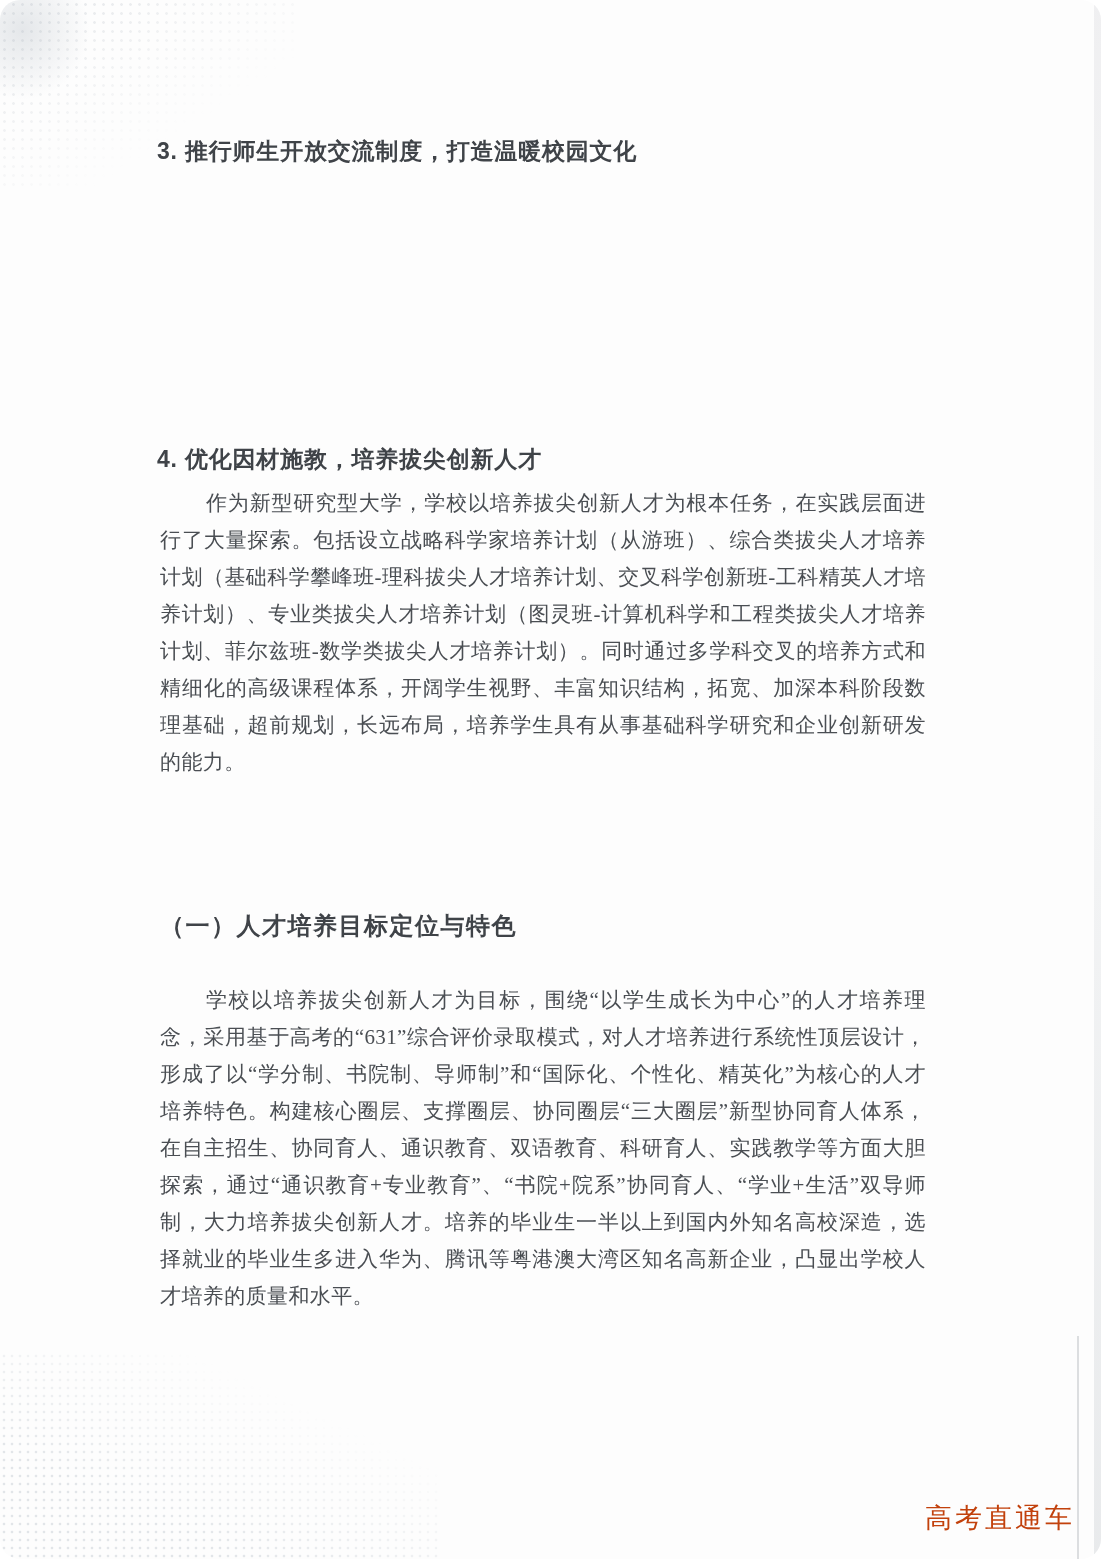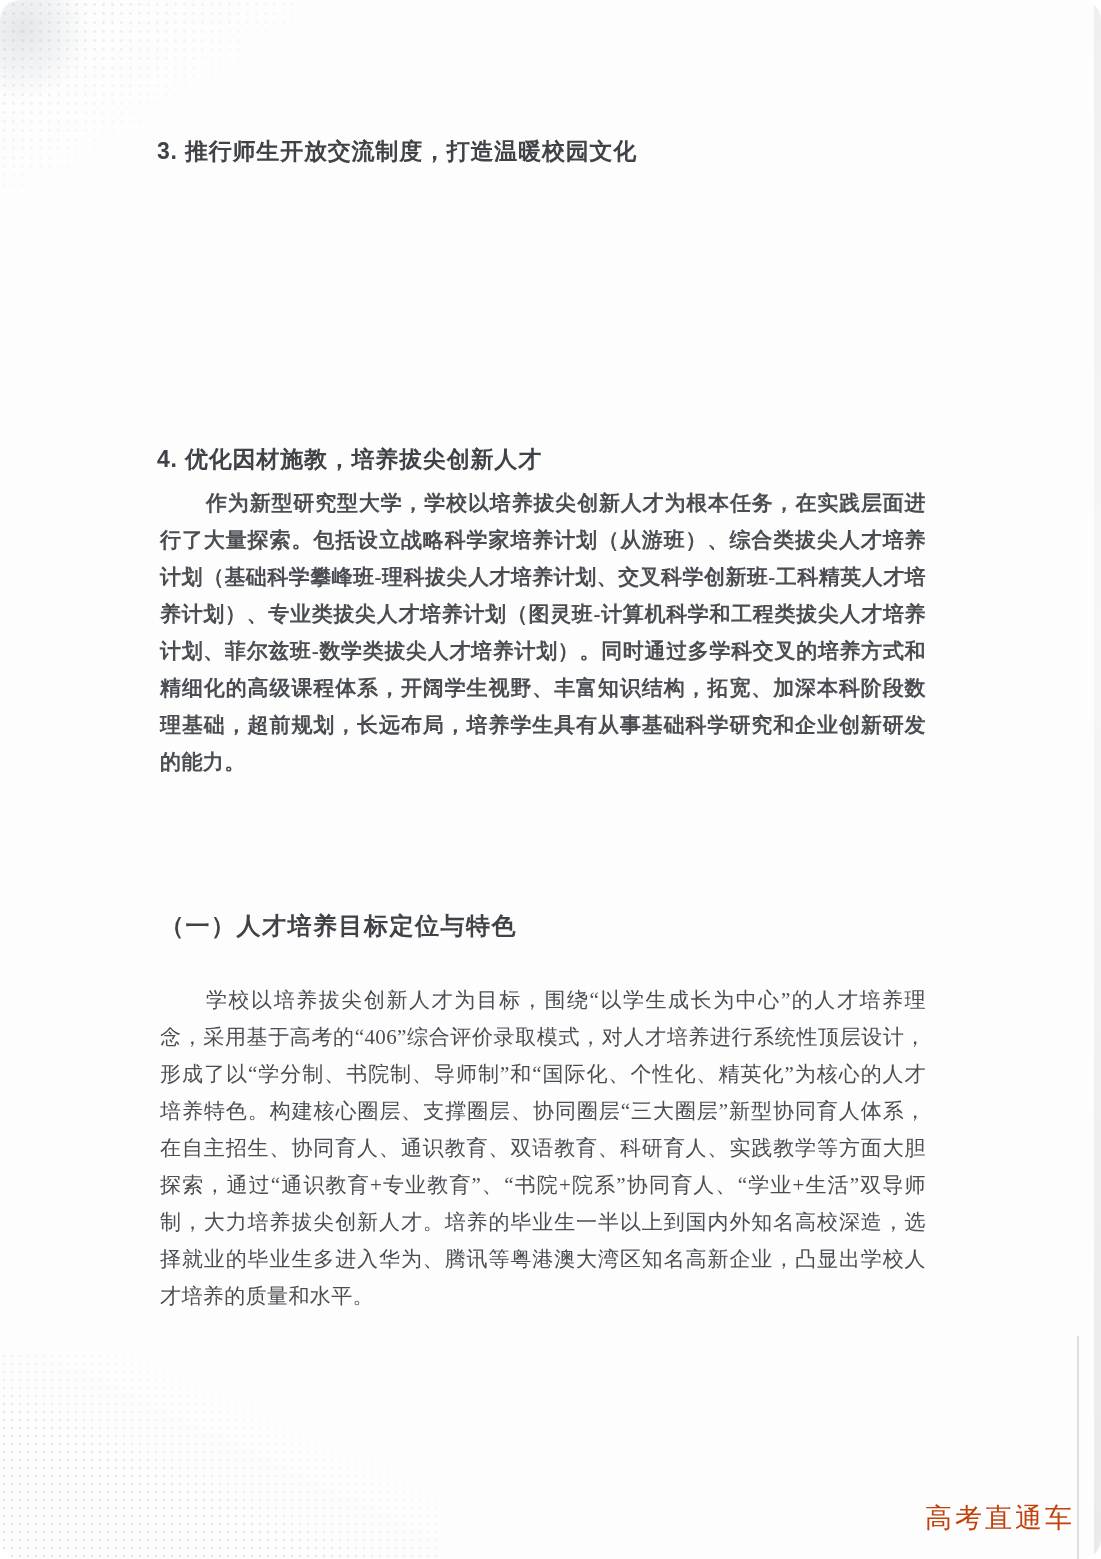--- a/index.html
+++ b/index.html
@@ -25,21 +25,21 @@
     font-size:21px;
     line-height:37px;
     text-align:justify;
     text-indent:46px;
     color:#4a4e53;
     letter-spacing:0.4px;
   }
   #sec3-heading { left:157px; top:136px; font-size:23px; letter-spacing:0.8px; }
   #sec3-par     { top:202px; }
   #sec4-heading { left:157px; top:420px; font-size:23px; letter-spacing:0.8px;margin-top:24px; }
-  #sec4-par     { top:485px;font-weight:bold; }
+  #sec4-par     { top:485px; }
   #chapter-heading { left:157px; top:815px; font-size:29px; letter-spacing:3px; }
   #subsec-heading  { left:160px; top:910px; font-size:24px; letter-spacing:1.5px; }
   #subsec-par      { top:982px; }
   #page-number {
     position:absolute; left:0; top:1420px; width:1078px;
     text-align:center;
     font-family:"Liberation Sans","DejaVu Sans",sans-serif;
     font-size:15px; color:#54585c;
   }
   #watermark {
@@ -92,18 +92,18 @@
   <div class="heading" id="sec3-heading">3. 推行师生开放交流制度，打造温暖校园文化</div>
 
 
   <div class="heading" id="sec4-heading">4. 优化因材施教，培养拔尖创新人才</div>
 
   <div class="body-par" id="sec4-par">作为新型研究型大学，学校以培养拔尖创新人才为根本任务，在实践层面进行了大量探索。包括设立战略科学家培养计划（从游班）、综合类拔尖人才培养计划（基础科学攀峰班-理科拔尖人才培养计划、交叉科学创新班-工科精英人才培养计划）、专业类拔尖人才培养计划（图灵班-计算机科学和工程类拔尖人才培养计划、菲尔兹班-数学类拔尖人才培养计划）。同时通过多学科交叉的培养方式和精细化的高级课程体系，开阔学生视野、丰富知识结构，拓宽、加深本科阶段数理基础，超前规划，长远布局，培养学生具有从事基础科学研究和企业创新研发的能力。</div>
 
 
   <div class="heading" id="subsec-heading">（一）人才培养目标定位与特色</div>
 
-  <div class="body-par" id="subsec-par">学校以培养拔尖创新人才为目标，围绕“以学生成长为中心”的人才培养理念，采用基于高考的“406”综合评价录取模式，对人才培养进行系统性顶层设计，形成了以“学分制、书院制、导师制”和“国际化、个性化、精英化”为核心的人才培养特色。构建核心圈层、支撑圈层、协同圈层“三大圈层”新型协同育人体系，在自主招生、协同育人、通识教育、双语教育、科研育人、实践教学等方面大胆探索，通过“通识教育+专业教育”、“书院+院系”协同育人、“学业+生活”双导师制，大力培养拔尖创新人才。培养的毕业生一半以上到国内外知名高校深造，选择就业的毕业生多进入华为、腾讯等粤港澳大湾区知名高新企业，凸显出学校人才培养的质量和水平。</div>
+  <div class="body-par" id="subsec-par">学校以培养拔尖创新人才为目标，围绕“以学生成长为中心”的人才培养理念，采用基于高考的“631”综合评价录取模式，对人才培养进行系统性顶层设计，形成了以“学分制、书院制、导师制”和“国际化、个性化、精英化”为核心的人才培养特色。构建核心圈层、支撑圈层、协同圈层“三大圈层”新型协同育人体系，在自主招生、协同育人、通识教育、双语教育、科研育人、实践教学等方面大胆探索，通过“通识教育+专业教育”、“书院+院系”协同育人、“学业+生活”双导师制，大力培养拔尖创新人才。培养的毕业生一半以上到国内外知名高校深造，选择就业的毕业生多进入华为、腾讯等粤港澳大湾区知名高新企业，凸显出学校人才培养的质量和水平。</div>
 
 
   <div id="watermark">高考直通车</div>
 
 </div>
 
 </body></html>

